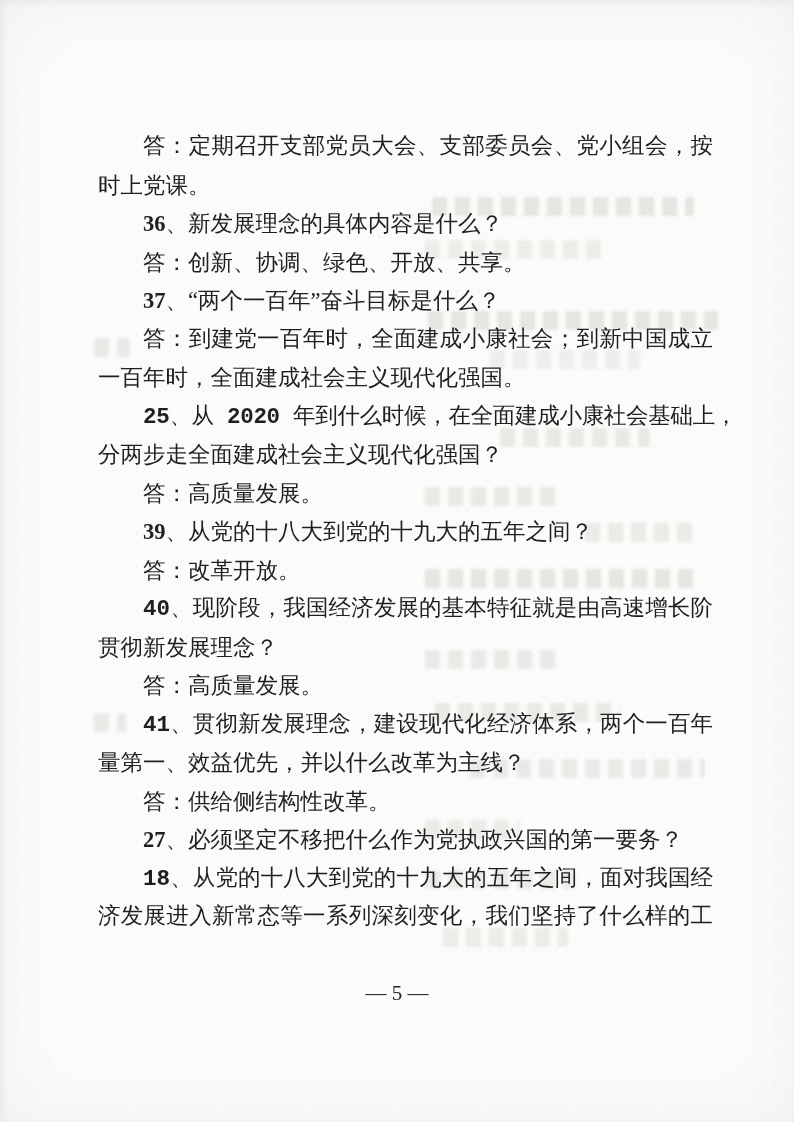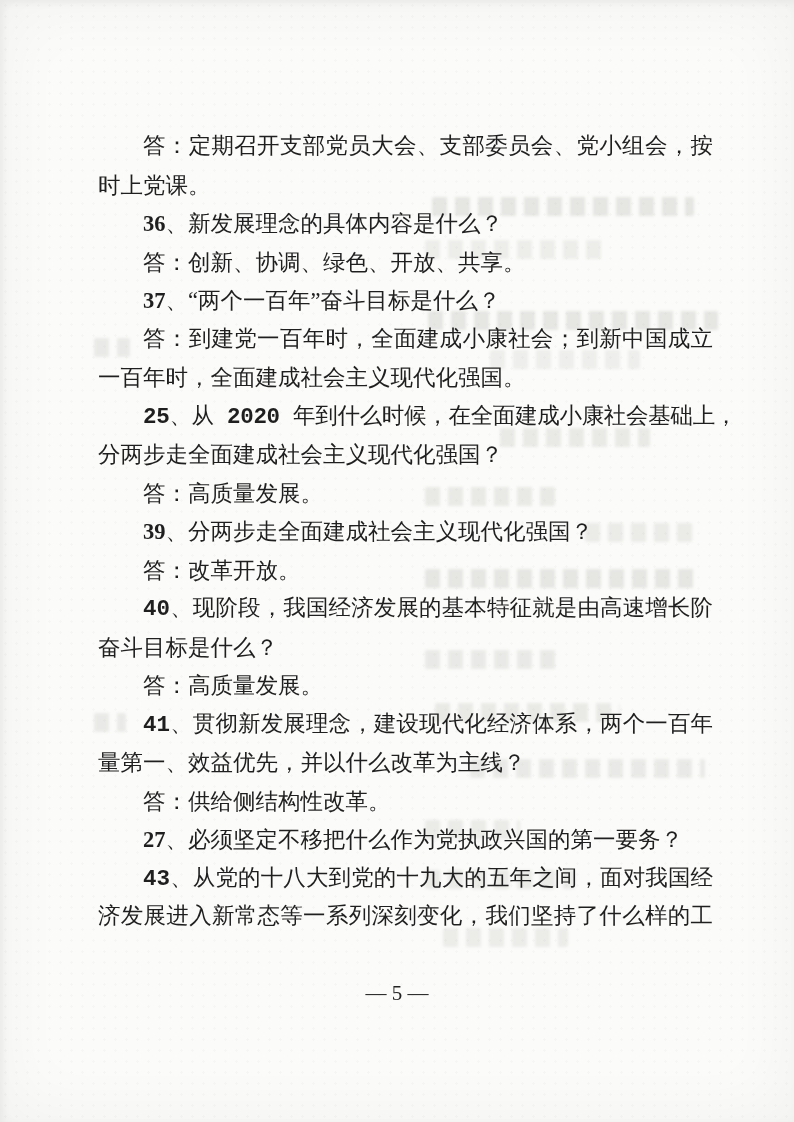--- a/index.html
+++ b/index.html
@@ -97,40 +97,40 @@
     <div class="ln ind jf"><span class="b"></span><span>答：到建党一百年时，全面建成小康社会；到新中国成立</span></div>
 
     <div class="ln"><span class="b"></span><span>一百年时，全面建成社会主义现代化强国。</span></div>
 
     <div class="ln ind jf tight"><span class="b">25</span><span>、从 </span><span class="b">2020</span><span> 年到什么时候，在全面建成小康社会基础上，</span></div>
 
     <div class="ln"><span class="b"></span><span>分两步走全面建成社会主义现代化强国？</span></div>
 
     <div class="ln ind"><span class="b"></span><span>答：高质量发展。</span></div>
 
-    <div class="ln ind"><span class="b">39</span><span>、分两步走全面建成社会主义现代化强国？</span></div>
+    <div class="ln ind"><span class="b">39</span><span>、从党的十八大到党的十九大的五年之间？</span></div>
 
     <div class="ln ind"><span class="b"></span><span>答：改革开放。</span></div>
 
     <div class="ln ind jf"><span class="b">40</span><span>、现阶段，我国经济发展的基本特征就是由高速增长阶</span></div>
 
-    <div class="ln"><span class="b"></span><span>奋斗目标是什么？</span></div>
+    <div class="ln"><span class="b"></span><span>贯彻新发展理念？</span></div>
 
     <div class="ln ind"><span class="b"></span><span>答：高质量发展。</span></div>
 
     <div class="ln ind jf"><span class="b">41</span><span>、贯彻新发展理念，建设现代化经济体系，两个一百年</span></div>
 
     <div class="ln"><span class="b"></span><span>量第一、效益优先，并以什么改革为主线？</span></div>
 
     <div class="ln ind"><span class="b"></span><span>答：供给侧结构性改革。</span></div>
 
     <div class="ln ind"><span class="b">27</span><span>、必须坚定不移把什么作为党执政兴国的第一要务？</span></div>
 
 
-    <div class="ln ind jf"><span class="b">43</span><span>、从党的十八大到党的十九大的五年之间，面对我国经</span></div>
+    <div class="ln ind jf"><span class="b">18</span><span>、从党的十八大到党的十九大的五年之间，面对我国经</span></div>
 
     <div class="ln jf"><span class="b"></span><span>济发展进入新常态等一系列深刻变化，我们坚持了什么样的工</span></div>
 
   </div>
 
   <div class="pageno">— 5 —</div>
 
 </div>
 
 </body></html>

